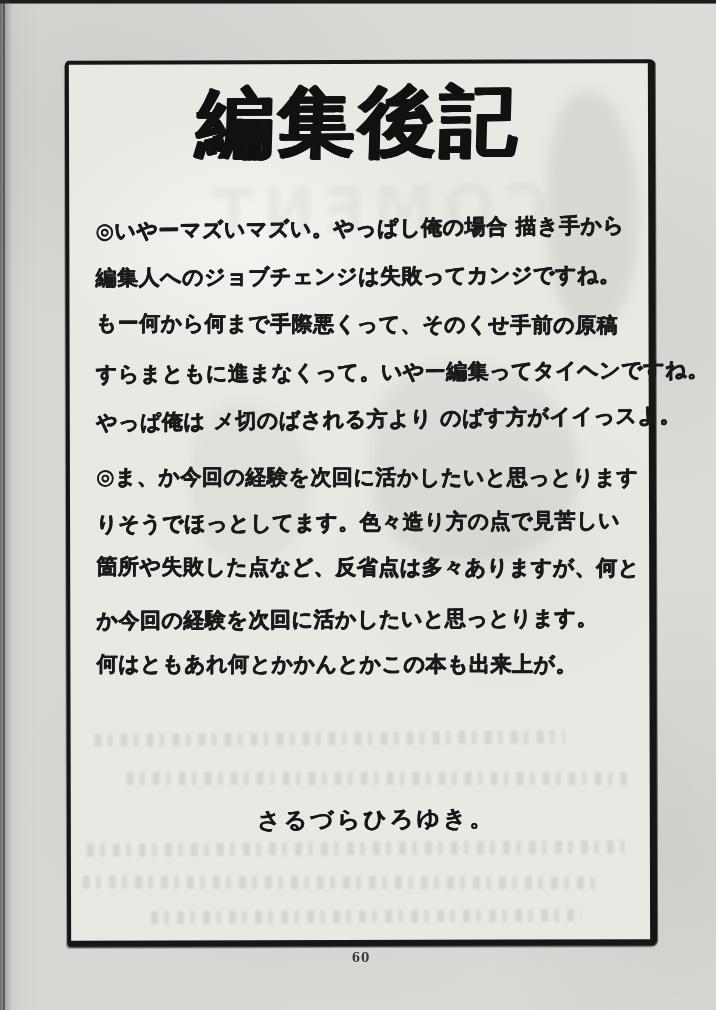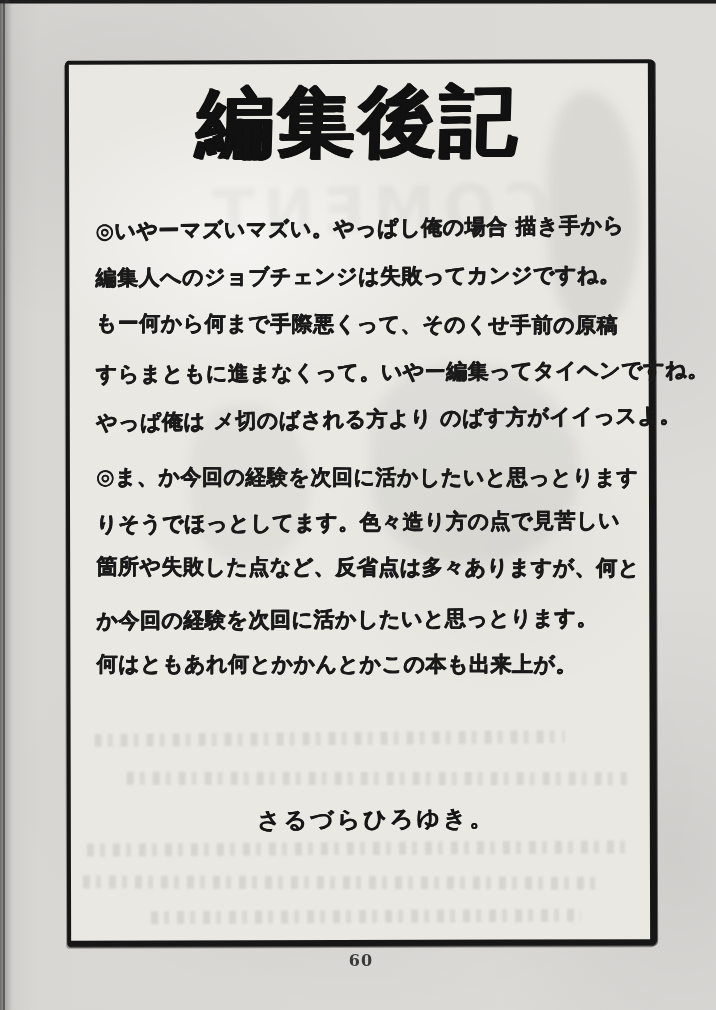--- a/index.html
+++ b/index.html
@@ -102,21 +102,21 @@
   .gr1 { left:24px;  top:668px; width:470px; transform:rotate(-0.3deg); }
   .gr2 { left:56px;  top:708px; width:500px; transform:rotate(0.2deg); }
   .gr3 { left:16px;  top:778px; width:545px; transform:rotate(-0.2deg); }
   .gr4 { left:12px;  top:812px; width:520px; transform:rotate(0.3deg); }
   .gr5 { left:80px;  top:846px; width:430px; transform:rotate(-0.2deg); }
 
   
   .page-number {
     position:absolute; left:66px; top:951px; width:590px;
     text-align:center; font-family:"DejaVu Serif", serif;
-    font-size:16px; font-weight:700; color:#3a3a38; letter-spacing:1px;
+    font-size:12px; font-weight:700; color:#3a3a38; letter-spacing:1px;
   }
 </style>
 </head>
 <body>
 
 <div class="scan">
 
   <div class="edge-top"></div>
   <div class="edge-left"></div>
   <div class="edge-left-line"></div>

